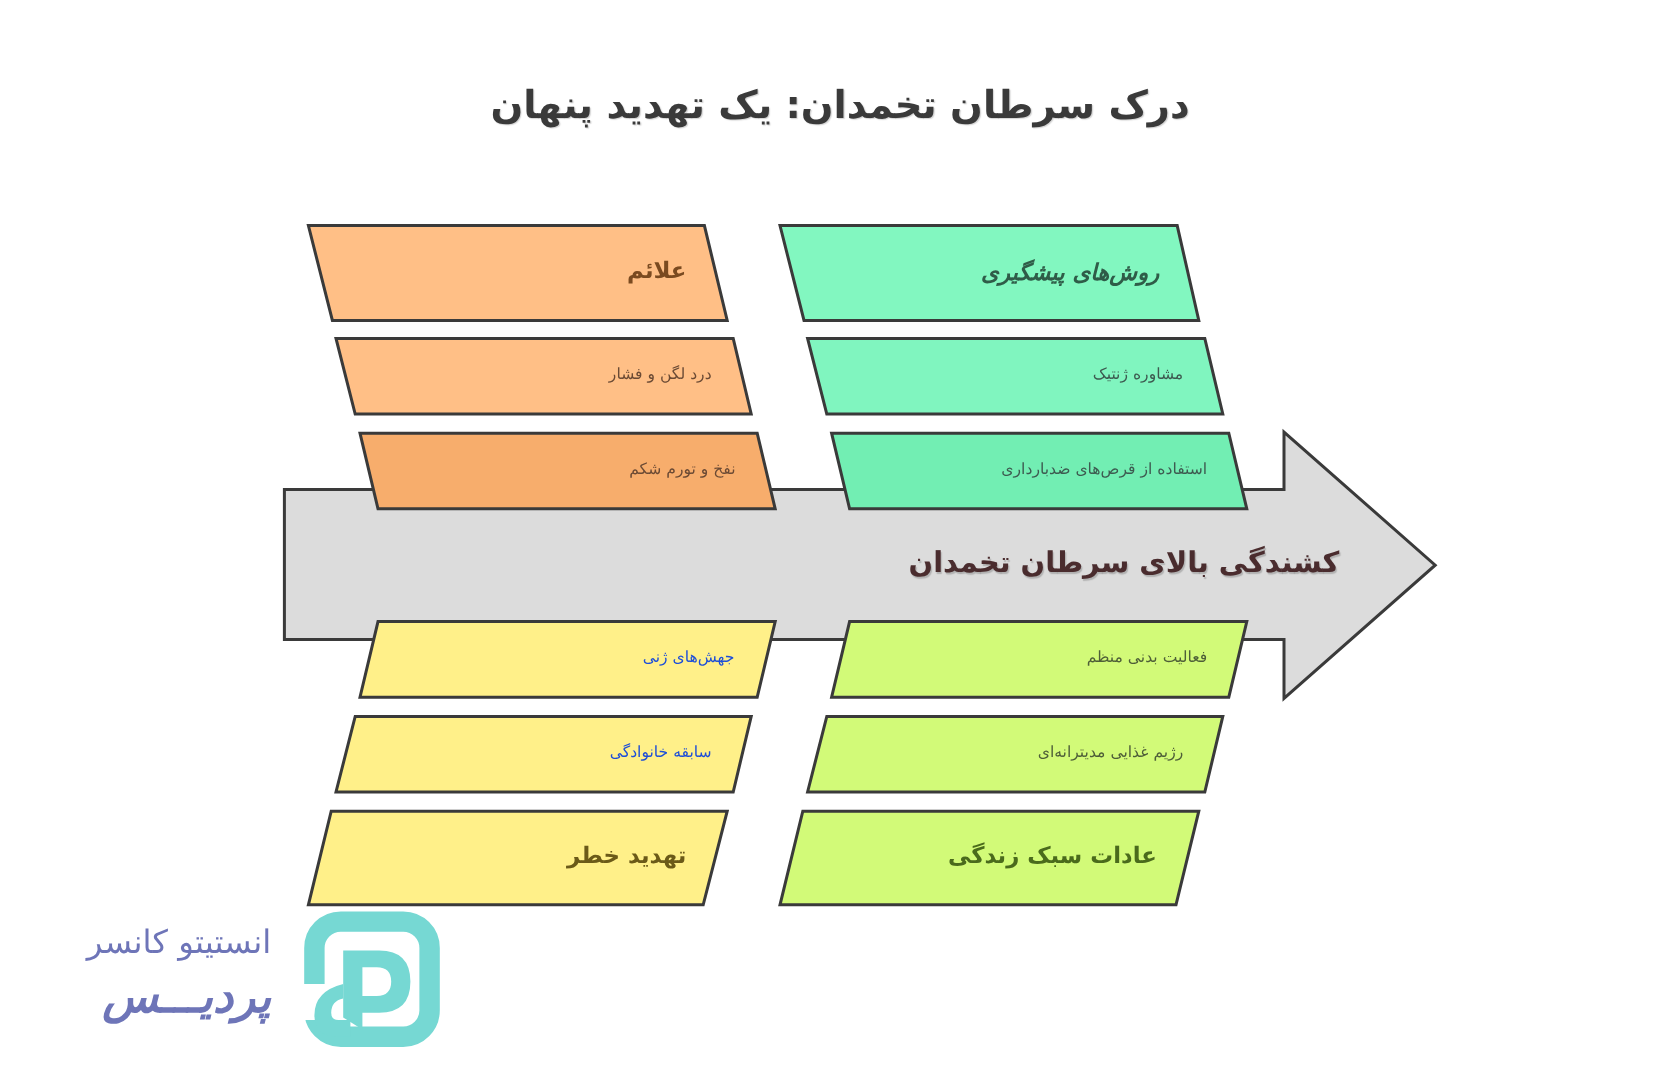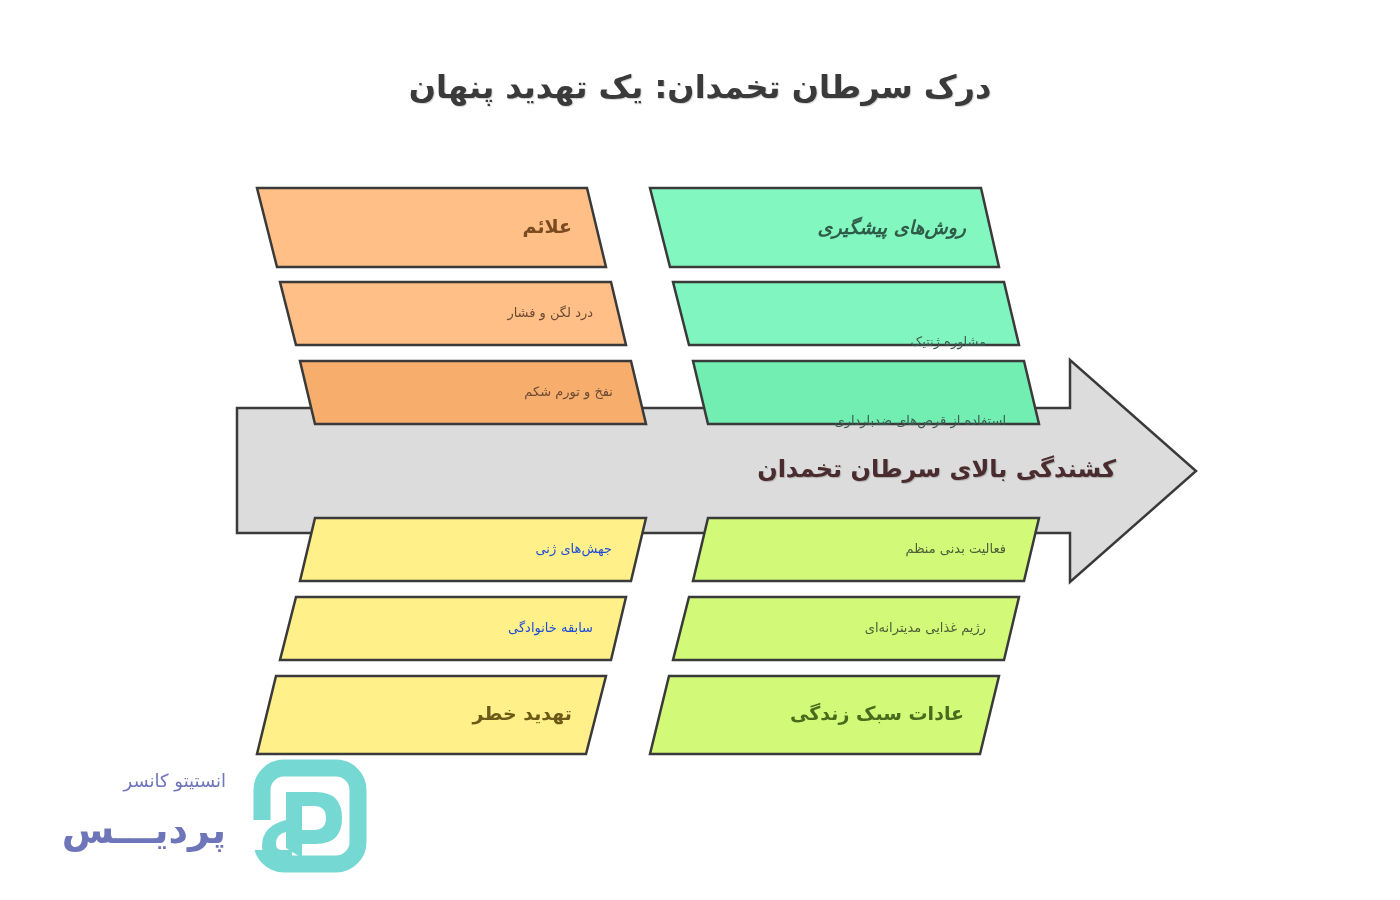--- a/index.html
+++ b/index.html
@@ -10,28 +10,28 @@
            text-shadow: 1px 1px 1px rgba(0,0,0,0.18); }
   svg.diagram { position: absolute; left: 0; top: 0; }
   .lbl { position: absolute; direction: rtl; text-align: right; white-space: nowrap; }
   .lbl.head { font-size: 19px; font-weight: bold; }
   .lbl.item { font-size: 13px; }
   .lbl.center { font-size: 24px; font-weight: bold; color: #4a2c2e;
                 text-shadow: 1px 1px 1px rgba(0,0,0,0.2); }
   .c-orange { color: #7a4a20; }
   .c-orange.item { color: #6b4a34; }
   .c-green { color: #2f5c48; }
-  .c-green.item { color: #3d5a50; margin-top: 29px; }
+  .c-green.item { color: #3d5a50; }
   .c-yellow { color: #6b5a18; }
   .c-yellow.item { color: #1d4ed8; text-align: right; }
   .c-lime { color: #4a6a1c; }
   .c-lime.item { color: #4e5e38; }
   .logo-text { position: absolute; direction: rtl; text-align: right; color: #6e75b8; }
-  .logo-line1 { left: 40px; top: 770px; width: 186px; font-size: 18px; letter-spacing: 1px; }
-  .logo-line2 { left: 40px; top: 808px; width: 186px; font-size: 38px; font-weight: bold; }
+  .logo-line1 { left: 40px; top: 770px; width: 186px; font-size: 27px; letter-spacing: 1px; }
+  .logo-line2 { left: 40px; top: 808px; width: 186px; font-size: 38px; font-weight: bold; font-style: italic; }
 </style>
 </head>
 <body>
 
 <div class="title">درک سرطان تخمدان: یک تهدید پنهان</div>
 
 <svg class="diagram" width="1400" height="900" viewBox="0 0 1400 900">
 
   <polygon points="237,408 1070,408 1070,360 1196,471 1070,582 1070,533 237,533" fill="#dcdcdc" stroke="#3a3a3a" stroke-width="2.5"></polygon>
 

